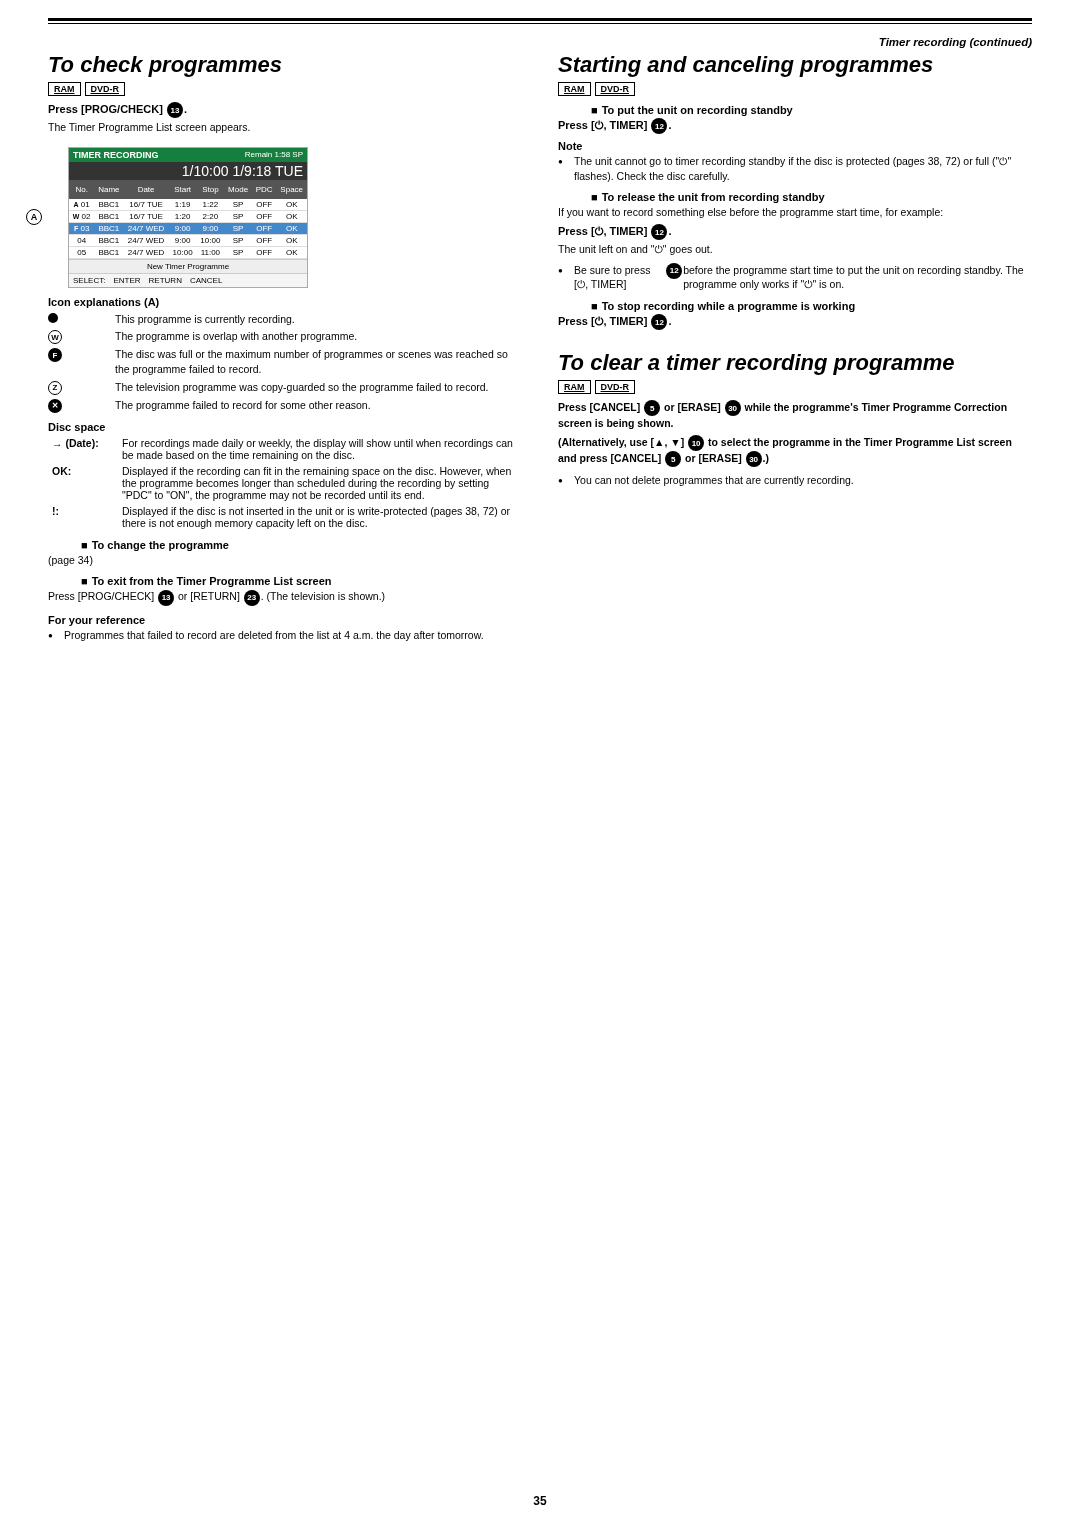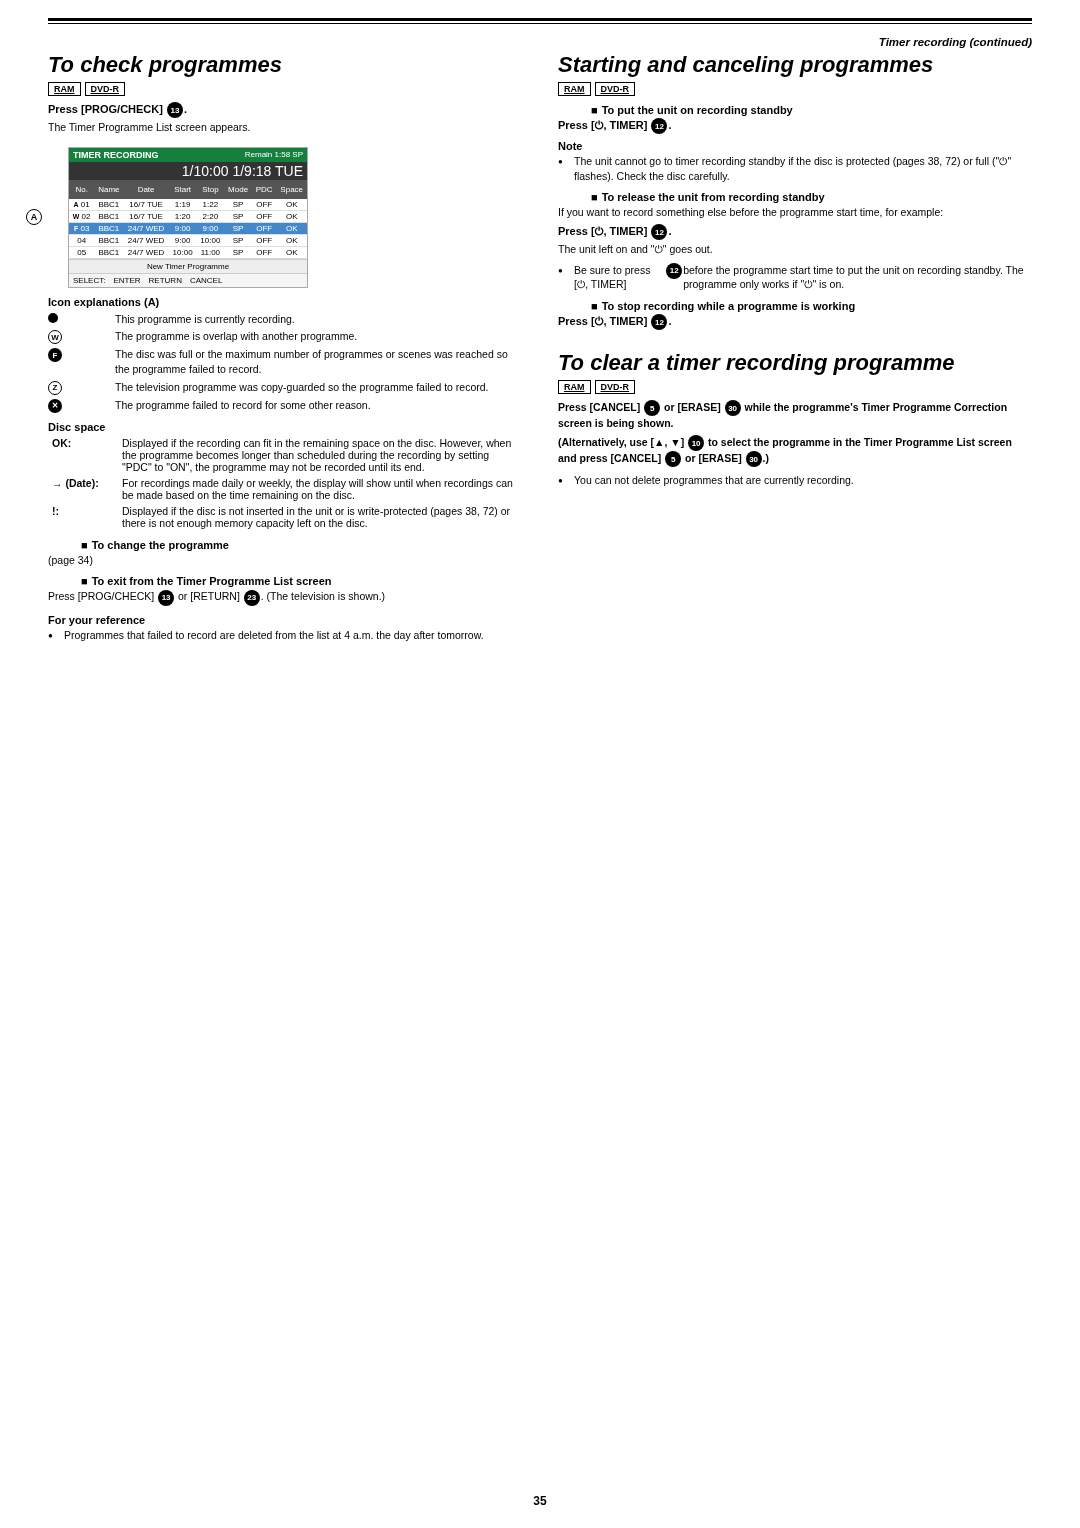--- a/index.html
+++ b/index.html
@@ -463,26 +463,26 @@
         </div>
 
       </div>
 
       
       <div class="disc-space-section">
         <div class="subsection-heading">Disc space</div>
         <table class="disc-space-table">
           <tbody>
             <tr>
+              <td>→ (Date):</td>
+              <td>For recordings made daily or weekly, the display will show until when recordings can be made based on the time remaining on the disc.</td>
+            </tr>
+            <tr>
               <td>OK:</td>
               <td>Displayed if the recording can fit in the remaining space on the disc. However, when the programme becomes longer than scheduled during the recording by setting "PDC" to "ON", the programme may not be recorded until its end.</td>
-            </tr>
-            <tr>
-              <td>→ (Date):</td>
-              <td>For recordings made daily or weekly, the display will show until when recordings can be made based on the time remaining on the disc.</td>
             </tr>
             <tr>
               <td>!:</td>
               <td>Displayed if the disc is not inserted in the unit or is write-protected (pages 38, 72) or there is not enough memory capacity left on the disc.</td>
             </tr>
           </tbody>
         </table>
       </div>
 
       

